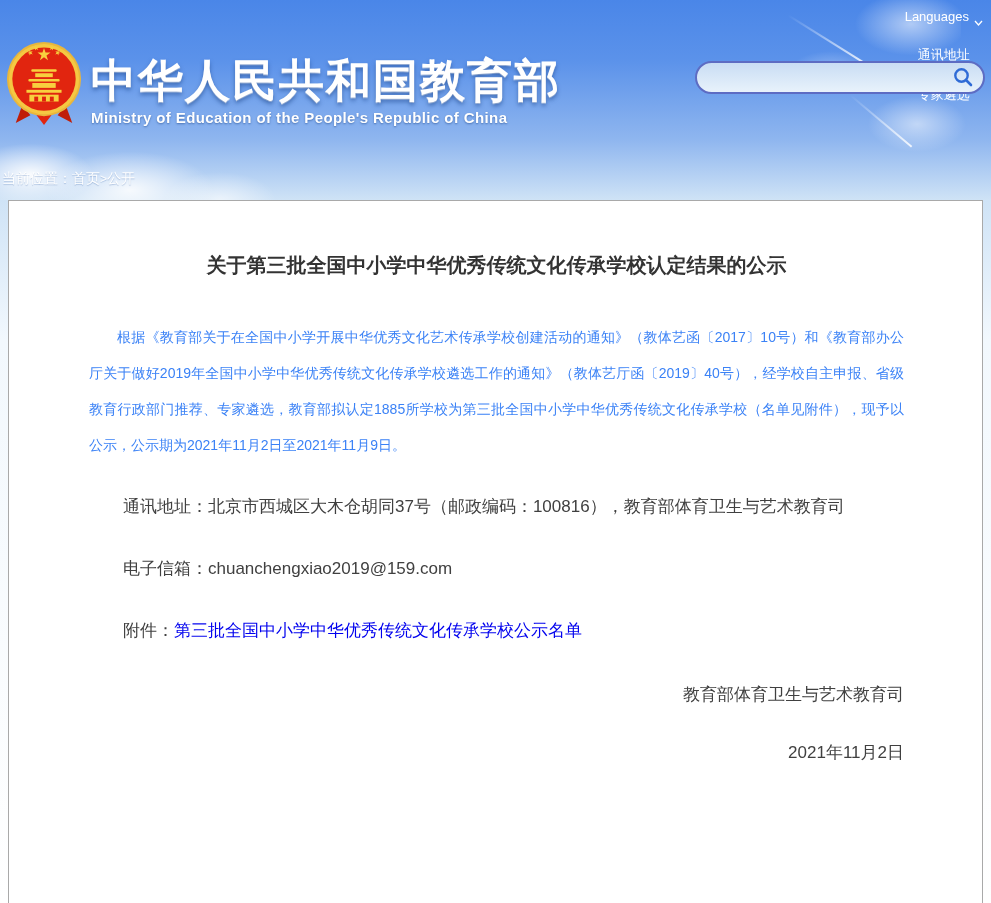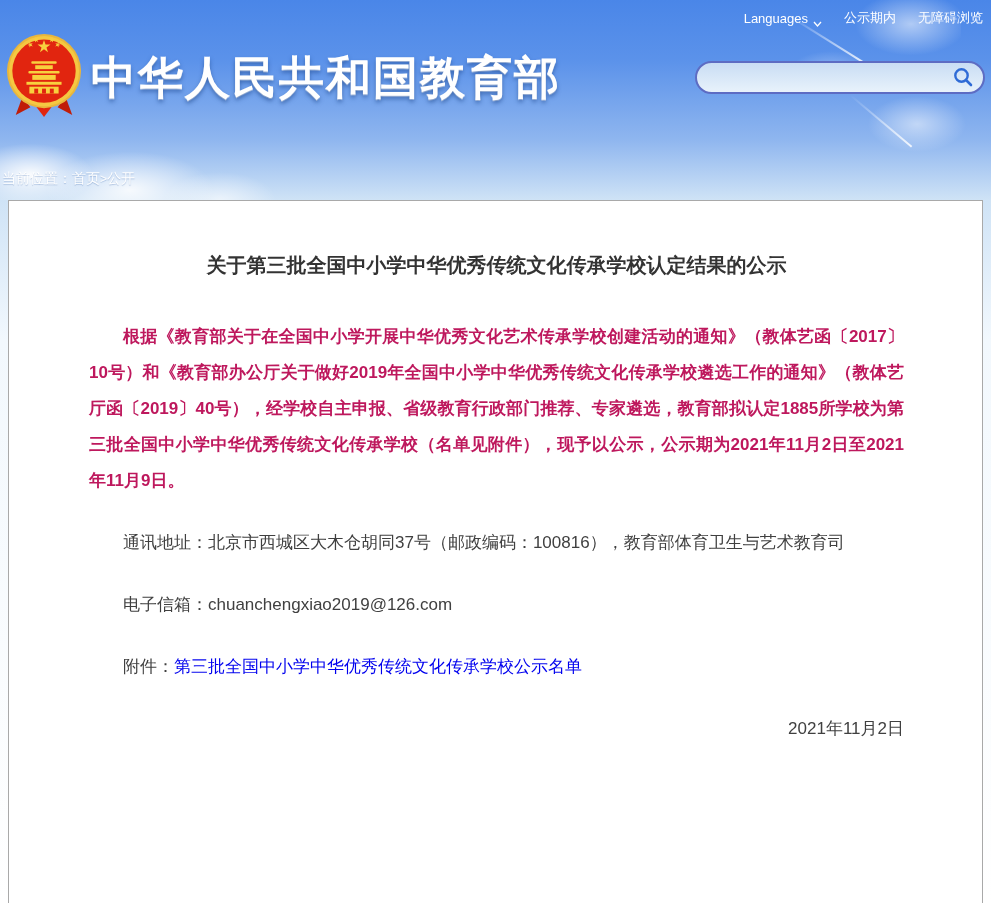--- a/index.html
+++ b/index.html
@@ -36,27 +36,27 @@
   .stem1,.stem2 {
     position:absolute; height:2px;
     background:linear-gradient(90deg,rgba(255,255,255,0),rgba(255,255,255,.85));
   }
   .stem1 { width:90px; right:120px; top:38px; transform:rotate(32deg); }
   .stem2 { width:80px; right:70px; top:120px; transform:rotate(40deg); }
 
   
   .topbar {
     position:absolute; top:9px; right:8px; display:flex; align-items:center; gap:22px;
-    color:#fff; font-size:13px;
+    color:#fff; font-size:13px;flex-direction:column;
   }
   .topbar a { color:#fff; text-decoration:none; cursor:pointer; display:flex; align-items:center; gap:5px; }
   .caret { display:inline-block; width:9px; height:6px; }
 
   
-  .logo-row { position:absolute; top:32px; left:5px; display:flex; align-items:center; }
+  .logo-row { position:absolute; top:40px; left:5px; display:flex; align-items:flex-end; }
   .emblem { width:78px; height:86px; cursor:pointer; }
   .titles { margin-left:8px; padding-top:6px; cursor:pointer; }
   .site-title {
     font-size:45px; font-weight:bold; color:#ffffff; letter-spacing:2px; line-height:1.1;
     text-shadow:0 3px 4px rgba(22,62,130,.55), 0 1px 0 rgba(255,255,255,.7);
   }
   .site-subtitle {
     font-size:15px; font-weight:bold; color:#ffffff; letter-spacing:.4px; margin-top:4px;
     text-shadow:0 1px 2px rgba(22,62,130,.55);
   }
@@ -86,22 +86,22 @@
   .panel {
     position:absolute; top:200px; left:8px; width:975px; height:800px;
     background:#fff; border:1px solid #a9a9a9; border-bottom:none;
     padding:50px 78px 0 80px;
   }
   .article-title {
     font-size:20px; font-weight:bold; color:#333; text-align:center;
     line-height:28px; margin:0 0 40px;
   }
   .para {
-    font-size:17px; color:#be185d; line-height:36px; text-indent:2em;
-    text-align:justify; margin:0 0 14px;font-weight:bold;
+    font-size:14px; color:#3b82f6; line-height:36px; text-indent:2em;
+    text-align:justify; margin:0 0 14px;
   }
   .line-block {
     font-size:17px; color:#404040; line-height:36px; text-indent:2em; margin:26px 0;
   }
   .attach-link { color:#0000ee; text-decoration:none; cursor:pointer;margin-top:36px; }
   .signature { font-size:17px; color:#404040; line-height:36px; text-align:right; margin-top:28px; }
   .doc-date  { font-size:17px; color:#404040; line-height:36px; text-align:right; margin-top:22px; }
 </style>
 </head>
 <body>
@@ -115,22 +115,22 @@
 
   <div class="topbar">
     <a>
       <span>Languages</span>
       <span class="caret">
         <svg width="9" height="6" viewBox="0 0 9 6">
             <polyline points="1,1 4.5,5 8,1" fill="none" stroke="#fff" stroke-width="1.3"></polyline>
           </svg>
       </span>
     </a>
-    <a>公示期内</a>
-    <a>无障碍浏览</a>
+    <a>通讯地址</a>
+    <a>专家遴选</a>
   </div>
 
   <div class="logo-row">
     <div class="emblem">
       <svg width="78" height="86" viewBox="0 0 80 88">
         <defs>
           <path id="st" d="M0,-1 L0.224,-0.309 L0.951,-0.309 L0.363,0.118 L0.588,0.809 L0,0.382 L-0.588,0.809 L-0.363,0.118 L-0.951,-0.309 L-0.224,-0.309 Z" fill="#f8d03e"></path>
         </defs>
         <path d="M18 66 L11 85 L26 77 Z" fill="#c01d08"></path>
         <path d="M62 66 L69 85 L54 77 Z" fill="#c01d08"></path>
@@ -153,20 +153,21 @@
         </g>
         <g fill="#e1250f">
           <rect x="30" y="58" width="4" height="5"></rect>
           <rect x="38" y="58" width="4" height="5"></rect>
           <rect x="46" y="58" width="4" height="5"></rect>
         </g>
       </svg>
     </div>
     <div class="titles">
       <div class="site-title">中华人民共和国教育部</div>
+      <div class="site-subtitle">Ministry of Education of the People's Republic of China</div>
     </div>
   </div>
 
   <div class="search">
     <input type="text" placeholder="" style="">
     <button class="search-btn">
       <span>
         <svg width="22" height="22" viewBox="0 0 22 22">
           <circle cx="9.5" cy="9.5" r="6.2" fill="none" stroke="#2f6bd6" stroke-width="2.4"></circle>
           <line x1="14" y1="14" x2="19" y2="19" stroke="#2f6bd6" stroke-width="2.6" stroke-linecap="round"></line>
@@ -182,20 +183,21 @@
     <a>公开</a>
   </div>
 </div>
 
 <div class="panel">
   <h1 class="article-title">关于第三批全国中小学中华优秀传统文化传承学校认定结果的公示</h1>
 
   <p class="para">根据《教育部关于在全国中小学开展中华优秀文化艺术传承学校创建活动的通知》（教体艺函〔2017〕10号）和《教育部办公厅关于做好2019年全国中小学中华优秀传统文化传承学校遴选工作的通知》（教体艺厅函〔2019〕40号），经学校自主申报、省级教育行政部门推荐、专家遴选，教育部拟认定1885所学校为第三批全国中小学中华优秀传统文化传承学校（名单见附件），现予以公示，公示期为2021年11月2日至2021年11月9日。</p>
 
   <p class="line-block">通讯地址：北京市西城区大木仓胡同37号（邮政编码：100816），教育部体育卫生与艺术教育司</p>
-  <p class="line-block">电子信箱：chuanchengxiao2019@126.com</p>
+  <p class="line-block">电子信箱：chuanchengxiao2019@159.com</p>
 
   <p class="line-block">
     <span>附件：</span><a class="attach-link">第三批全国中小学中华优秀传统文化传承学校公示名单</a>
   </p>
 
+  <p class="signature">教育部体育卫生与艺术教育司</p>
   <p class="doc-date">2021年11月2日</p>
 </div>
 
 </body></html>

